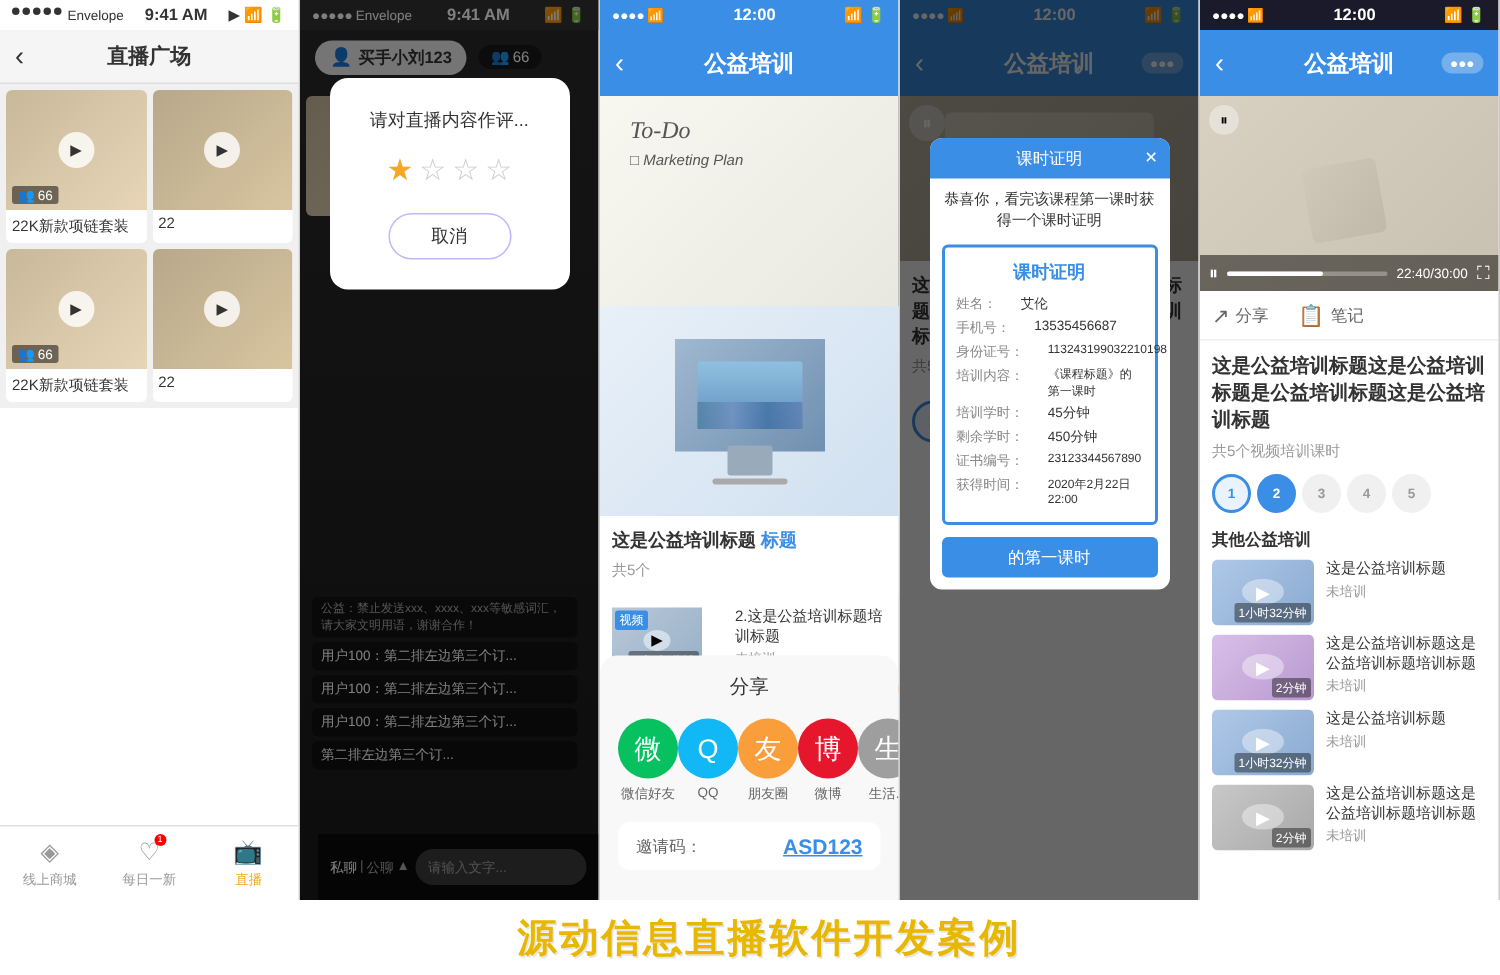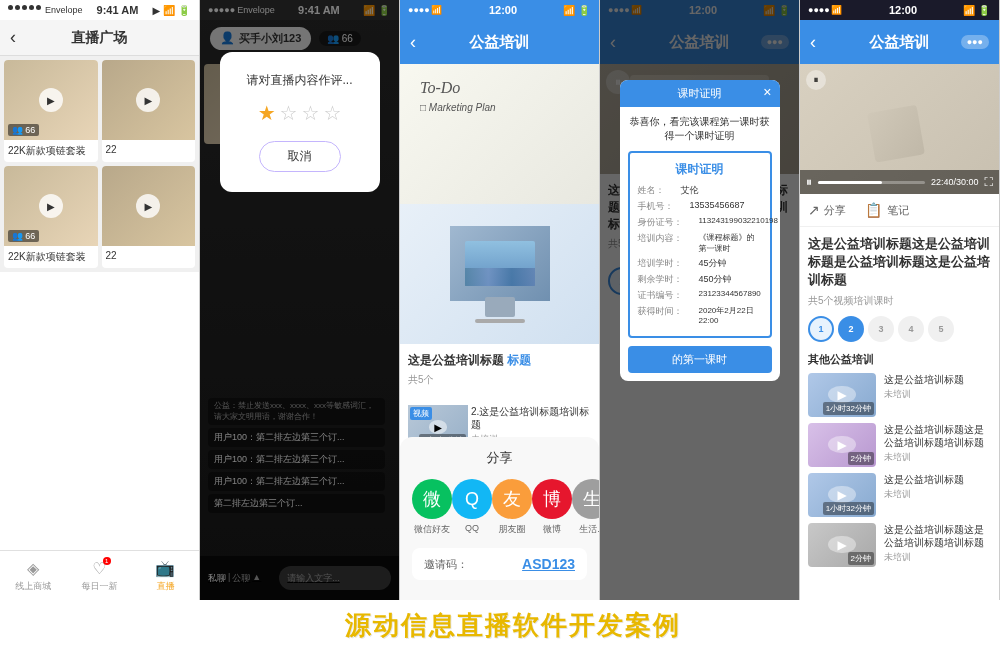--- a/index.html
+++ b/index.html
@@ -260,29 +260,28 @@
       border-radius: 4px;
       padding: 3px 6px;
       margin-bottom: 3px;
       line-height: 1.3;
     }
 
     
     .bottom-input {
       position: absolute;
       bottom: 0;
-      left: 0;
+      left: 12px;
       right: 0;
       height: 44px;
       background: rgba(0,0,0,0.6);
       display: flex;
       align-items: center;
       padding: 0 8px;
-      gap: 18px;
-      text-decoration: underline;
+      gap: 4px;
     }
     .chat-tab { color: #fff; font-size: 9px; display: flex; gap: 2px; }
     .input-box {
       flex: 1;
       background: rgba(255,255,255,0.2);
       border-radius: 14px;
       height: 24px;
       display: flex;
       align-items: center;
       padding: 0 8px;
@@ -473,21 +472,21 @@
       align-items: center;
       justify-content: space-between;
       margin-bottom: 8px;
     }
     .invite-code-label { font-size: 11px; color: #666; }
     .invite-code-value { font-size: 14px; font-weight: 700; color: #3a8ee6; text-decoration: underline; }
 
     
     .course-item-s3 {
       display: flex;
-      gap: 3px;
+      gap: 22px;
       padding: 8px;
       border-bottom: 5px solid #f97316;
     }
     .course-thumb-s3 {
       width: 60px;
       height: 44px;
       background: linear-gradient(135deg, #c0c8d8, #a0b0c8);
       border-radius: 4px;
       flex-shrink: 0;
       position: relative;
@@ -518,20 +517,21 @@
       display: flex;
       align-items: flex-start;
       justify-content: center;
       padding-top: 80px;
     }
     .cert-modal {
       background: #fff;
       border-radius: 8px;
       width: 160px;
       overflow: hidden;
+      margin-top: 12px;
     }
     .cert-modal-header {
       background: #3a8ee6;
       color: #fff;
       font-size: 11px;
       text-align: center;
       padding: 6px;
       position: relative;
     }
     .cert-close {

